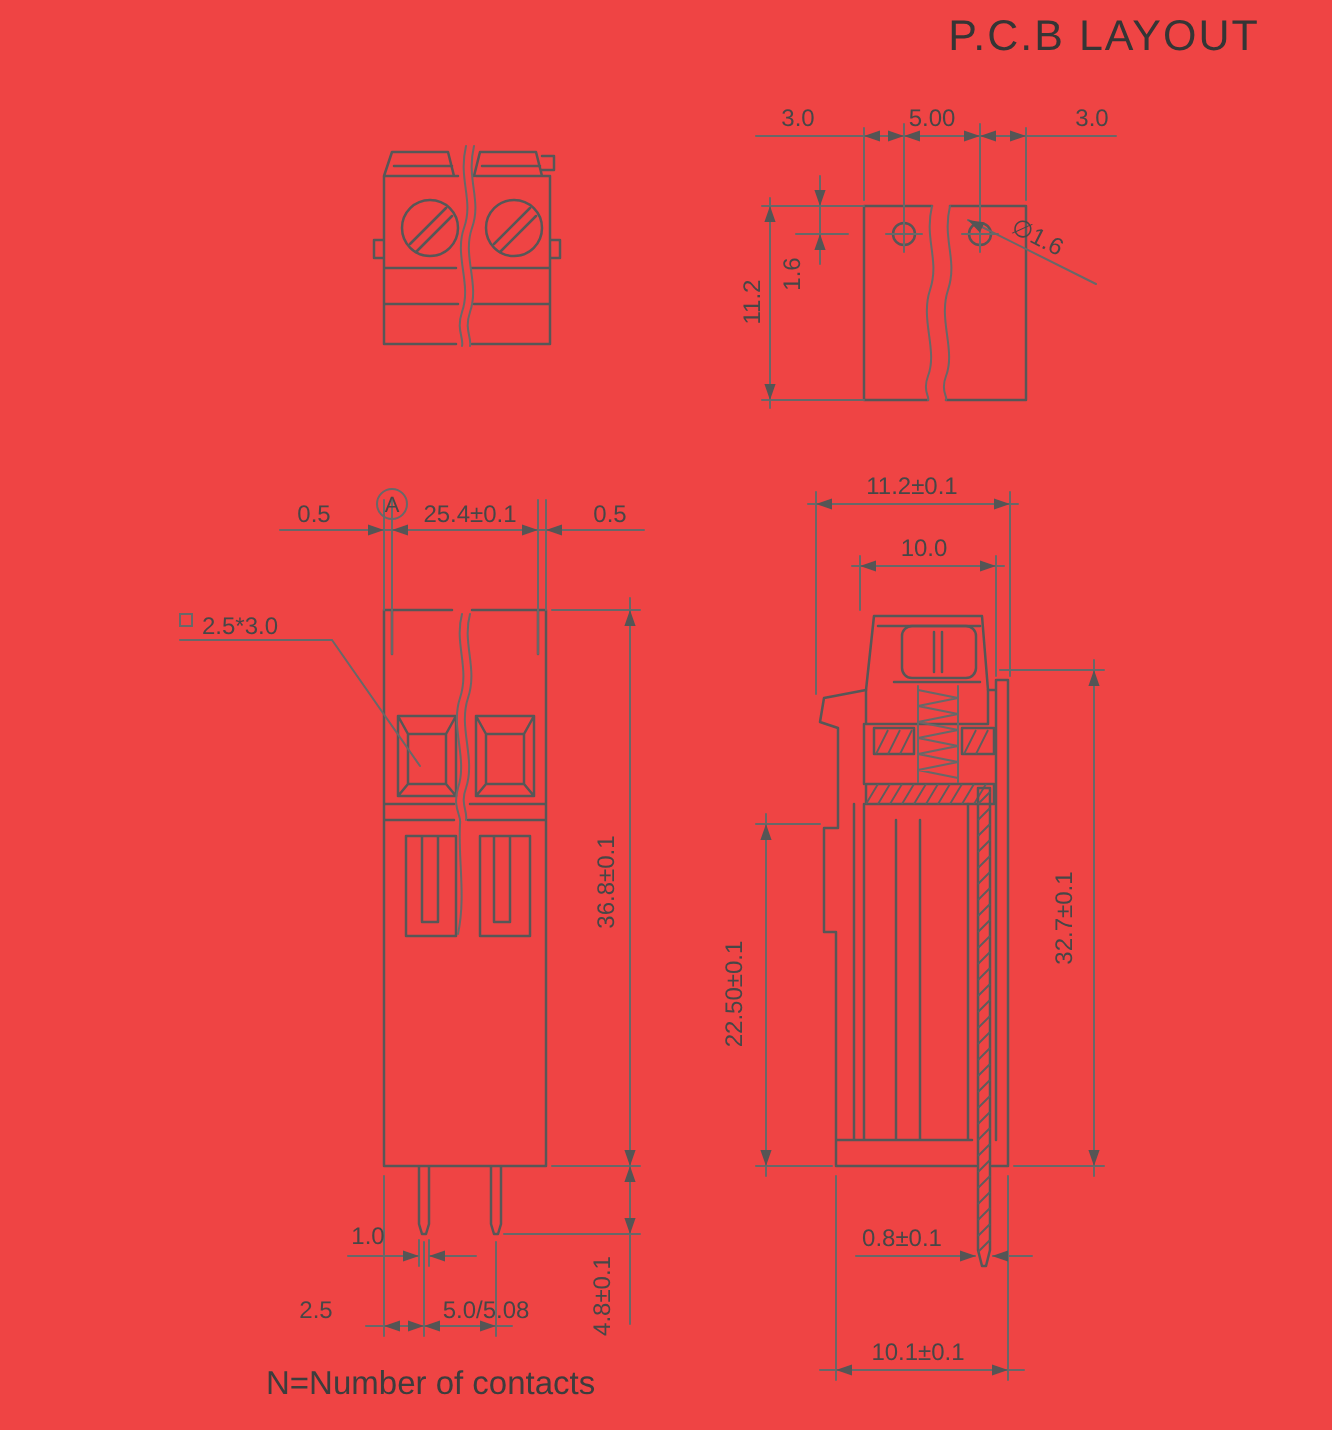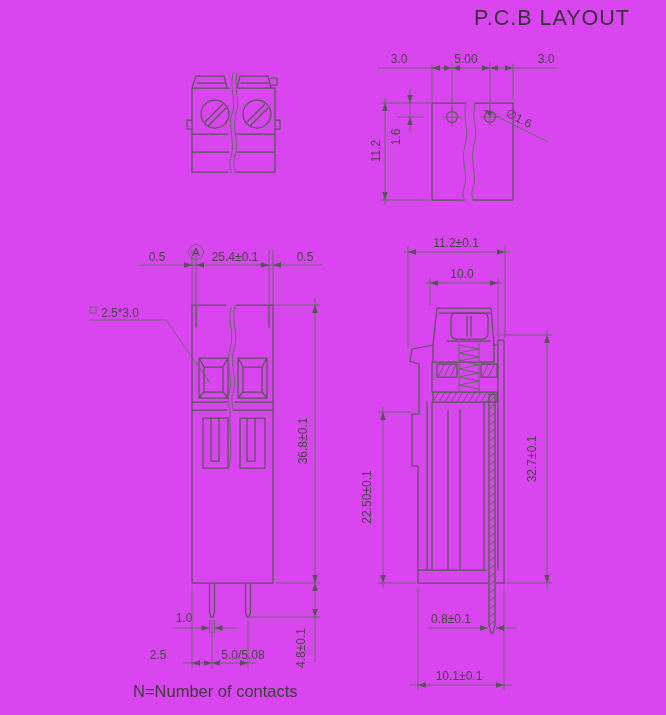--- a/index.html
+++ b/index.html
@@ -1,19 +1,19 @@
 <!DOCTYPE html>
 <html><head>
 <meta charset="utf-8">
 <style>
   html,body{margin:0;padding:0;background:#ffffff;}
   .sheet{
     position:relative;
     width:666px;height:715px;
-    background:#d946ef;
+    background:#ef4444;
     font-family:"Liberation Sans", sans-serif;
     overflow:hidden;
   }
   svg{display:block;}
   svg text{
     fill:#474747;
     font-family:"Liberation Sans", sans-serif;
     font-size:12px;
   }
   .title-text{font-size:21.5px;letter-spacing:1px;fill:#353535;}

